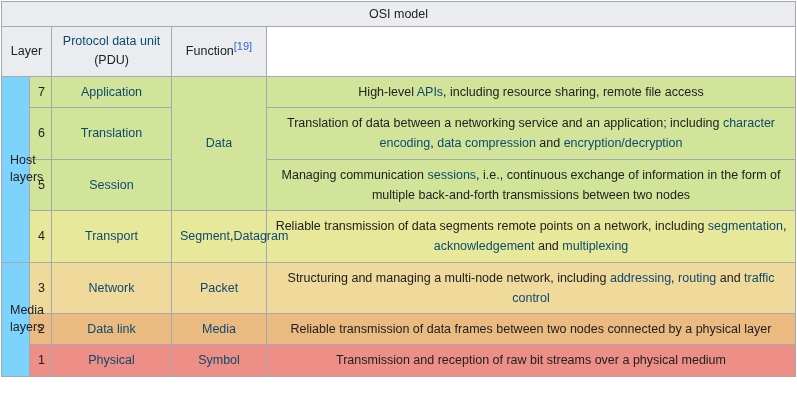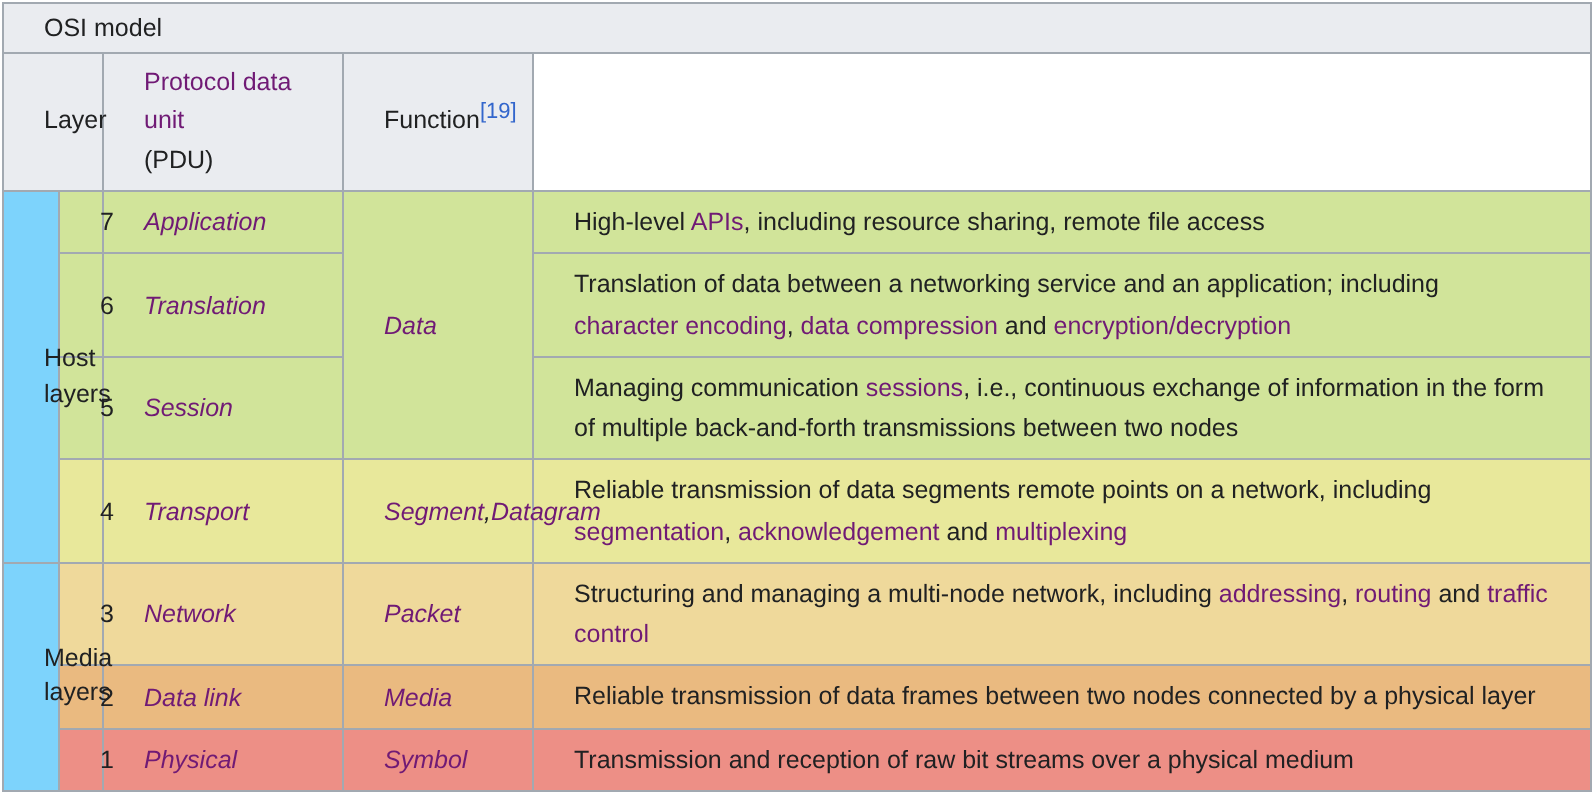--- a/index.html
+++ b/index.html
@@ -17,23 +17,23 @@
   }
   #osi-table {
     border-collapse: collapse;
     width: 795px;
     margin: 1px 0 0 1px;
     table-layout: fixed;
     border: 1px solid #a2a9b1;
   }
   #osi-table td, #osi-table th {
     border: 1px solid #a2a9b1;
-    padding: 5px 20px;
+    padding: 5px 8px;
     vertical-align: middle;
-    text-align: left;
+    text-align: center;
     font-weight: normal;
     margin-left: 32px;
   }
   .title-cell {
     background: #eaecf0;
     text-align: center;
     font-weight: bold;
     font-size: 12.5px;
     padding: 7px 8px;
   }
@@ -49,28 +49,27 @@
     text-align: center;
     font-weight: bold;
     line-height: 1.4;
   }
   .num-cell {
     text-align: center;
     padding: 5px 4px;
   }
   .name-cell, .pdu-cell {
     padding-left: 9px;
-    font-style: italic;
   }
   .fn-cell {
     line-height: 1.62;
     padding: 6px 9px;
   }
   a.wlink {
-    color: #701a75;
+    color: #0c4a6e;
     text-decoration: none;
   }
   sup.ref {
     font-size: 11px;
     vertical-align: super;
     line-height: 0;
   }
   sup.ref a.wlink { color: #3366cc; }
 
   .bg-green  { background: #d1e49a; }

